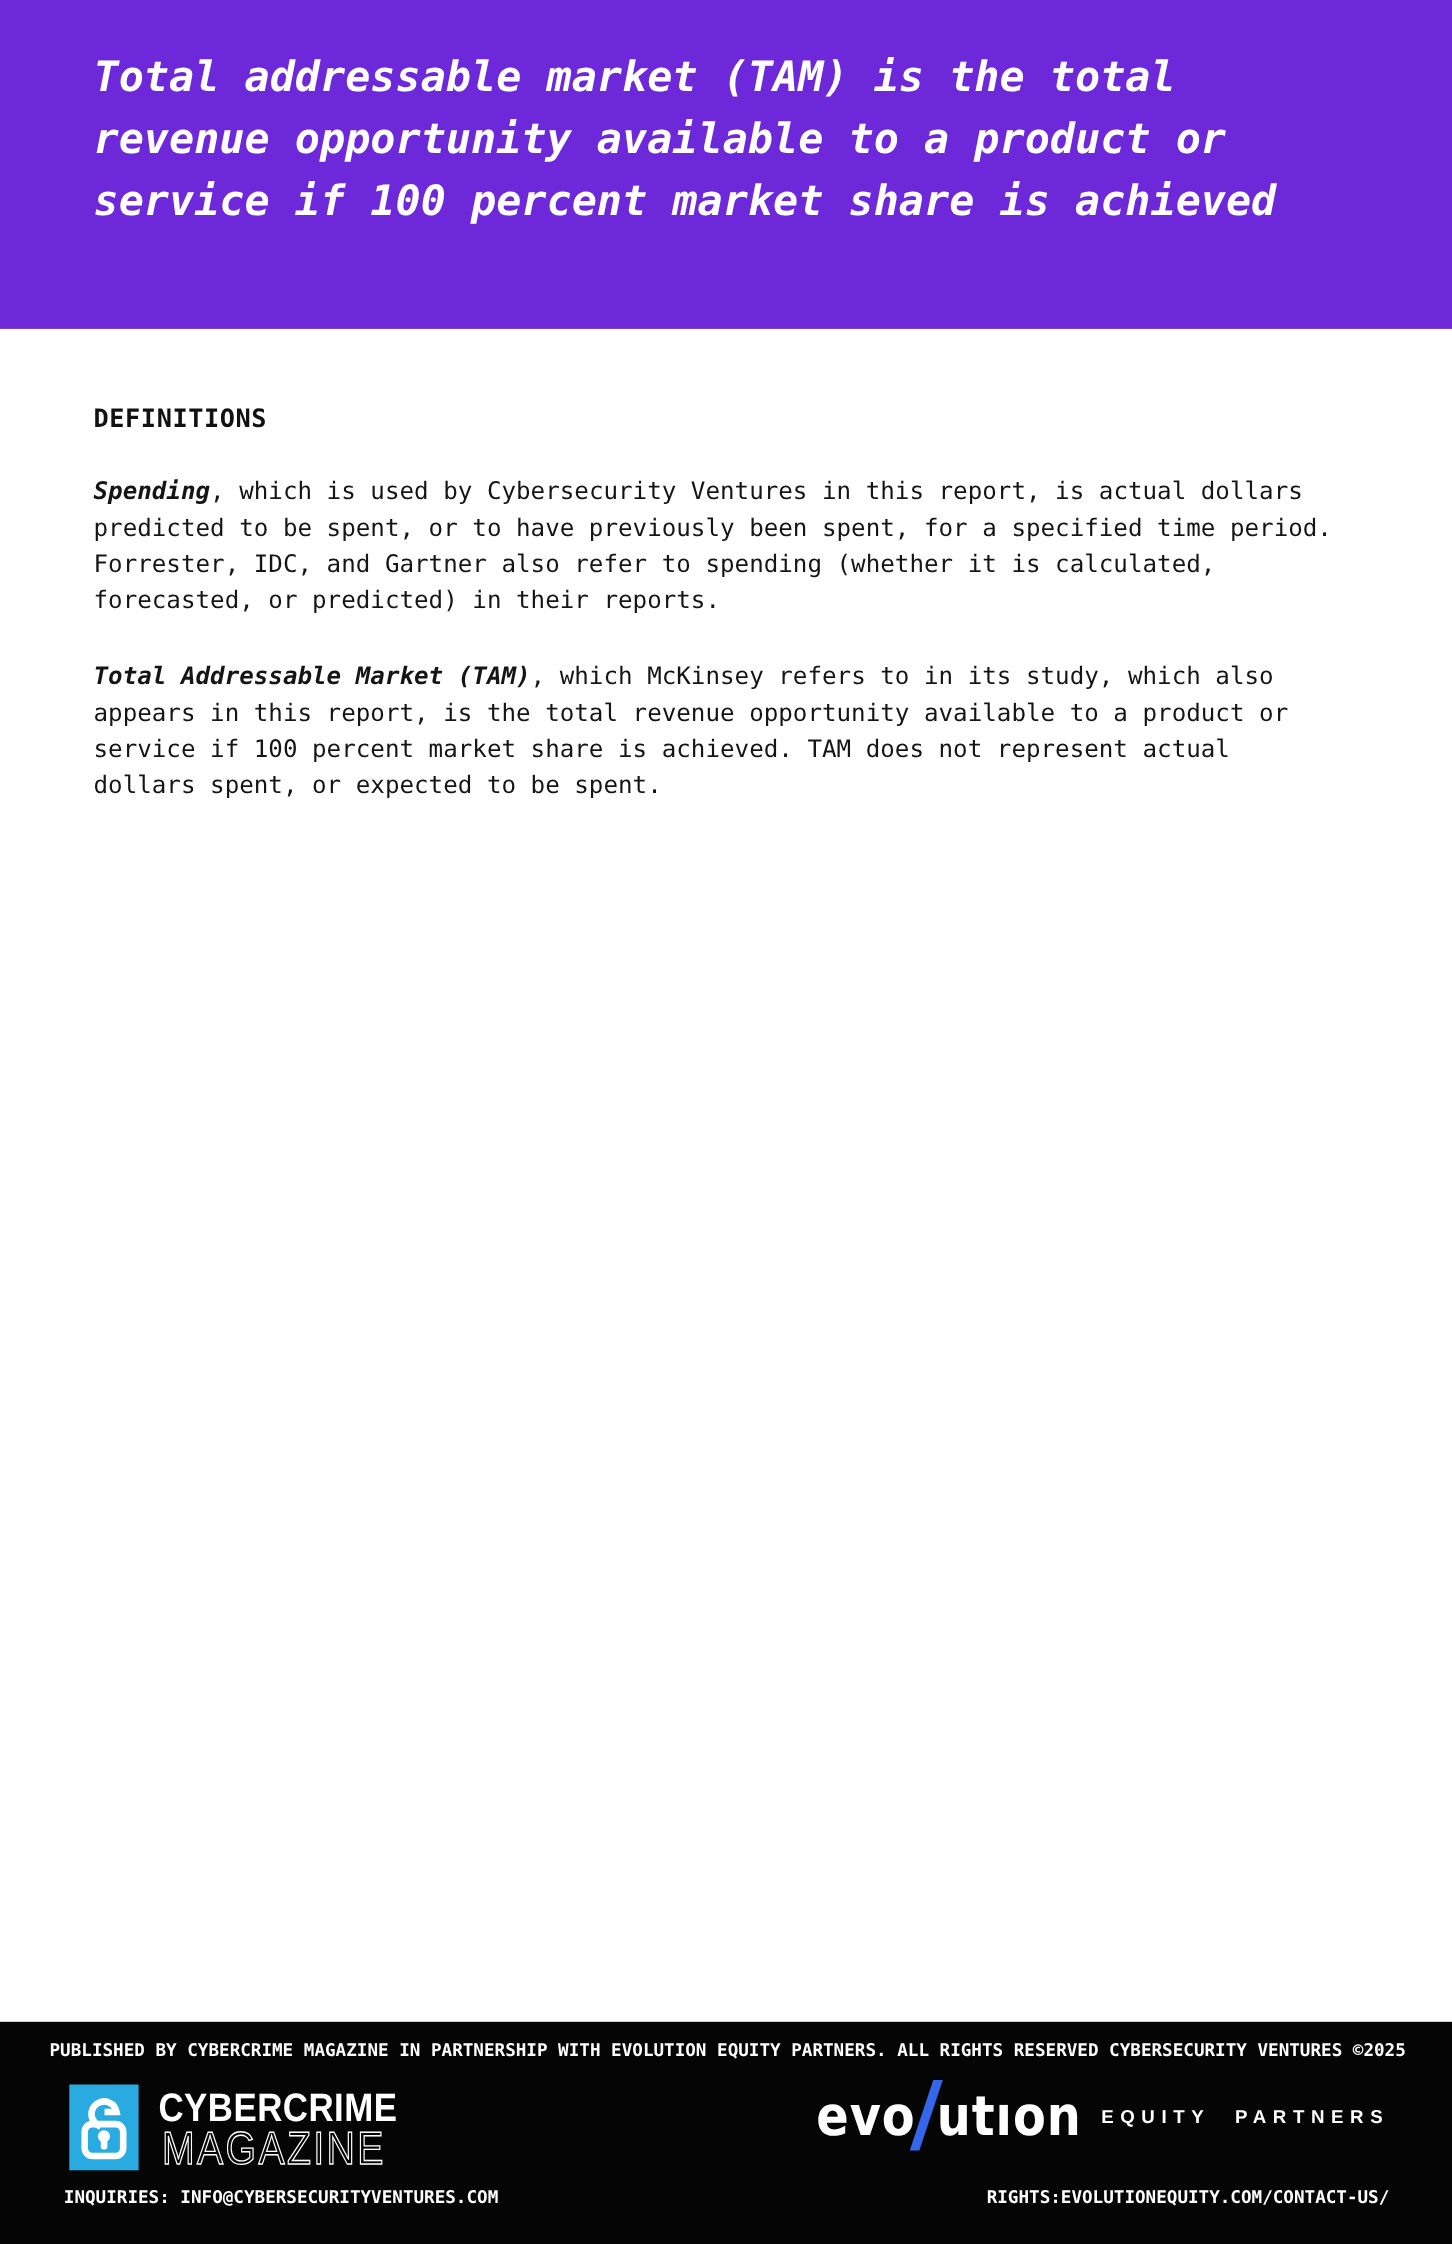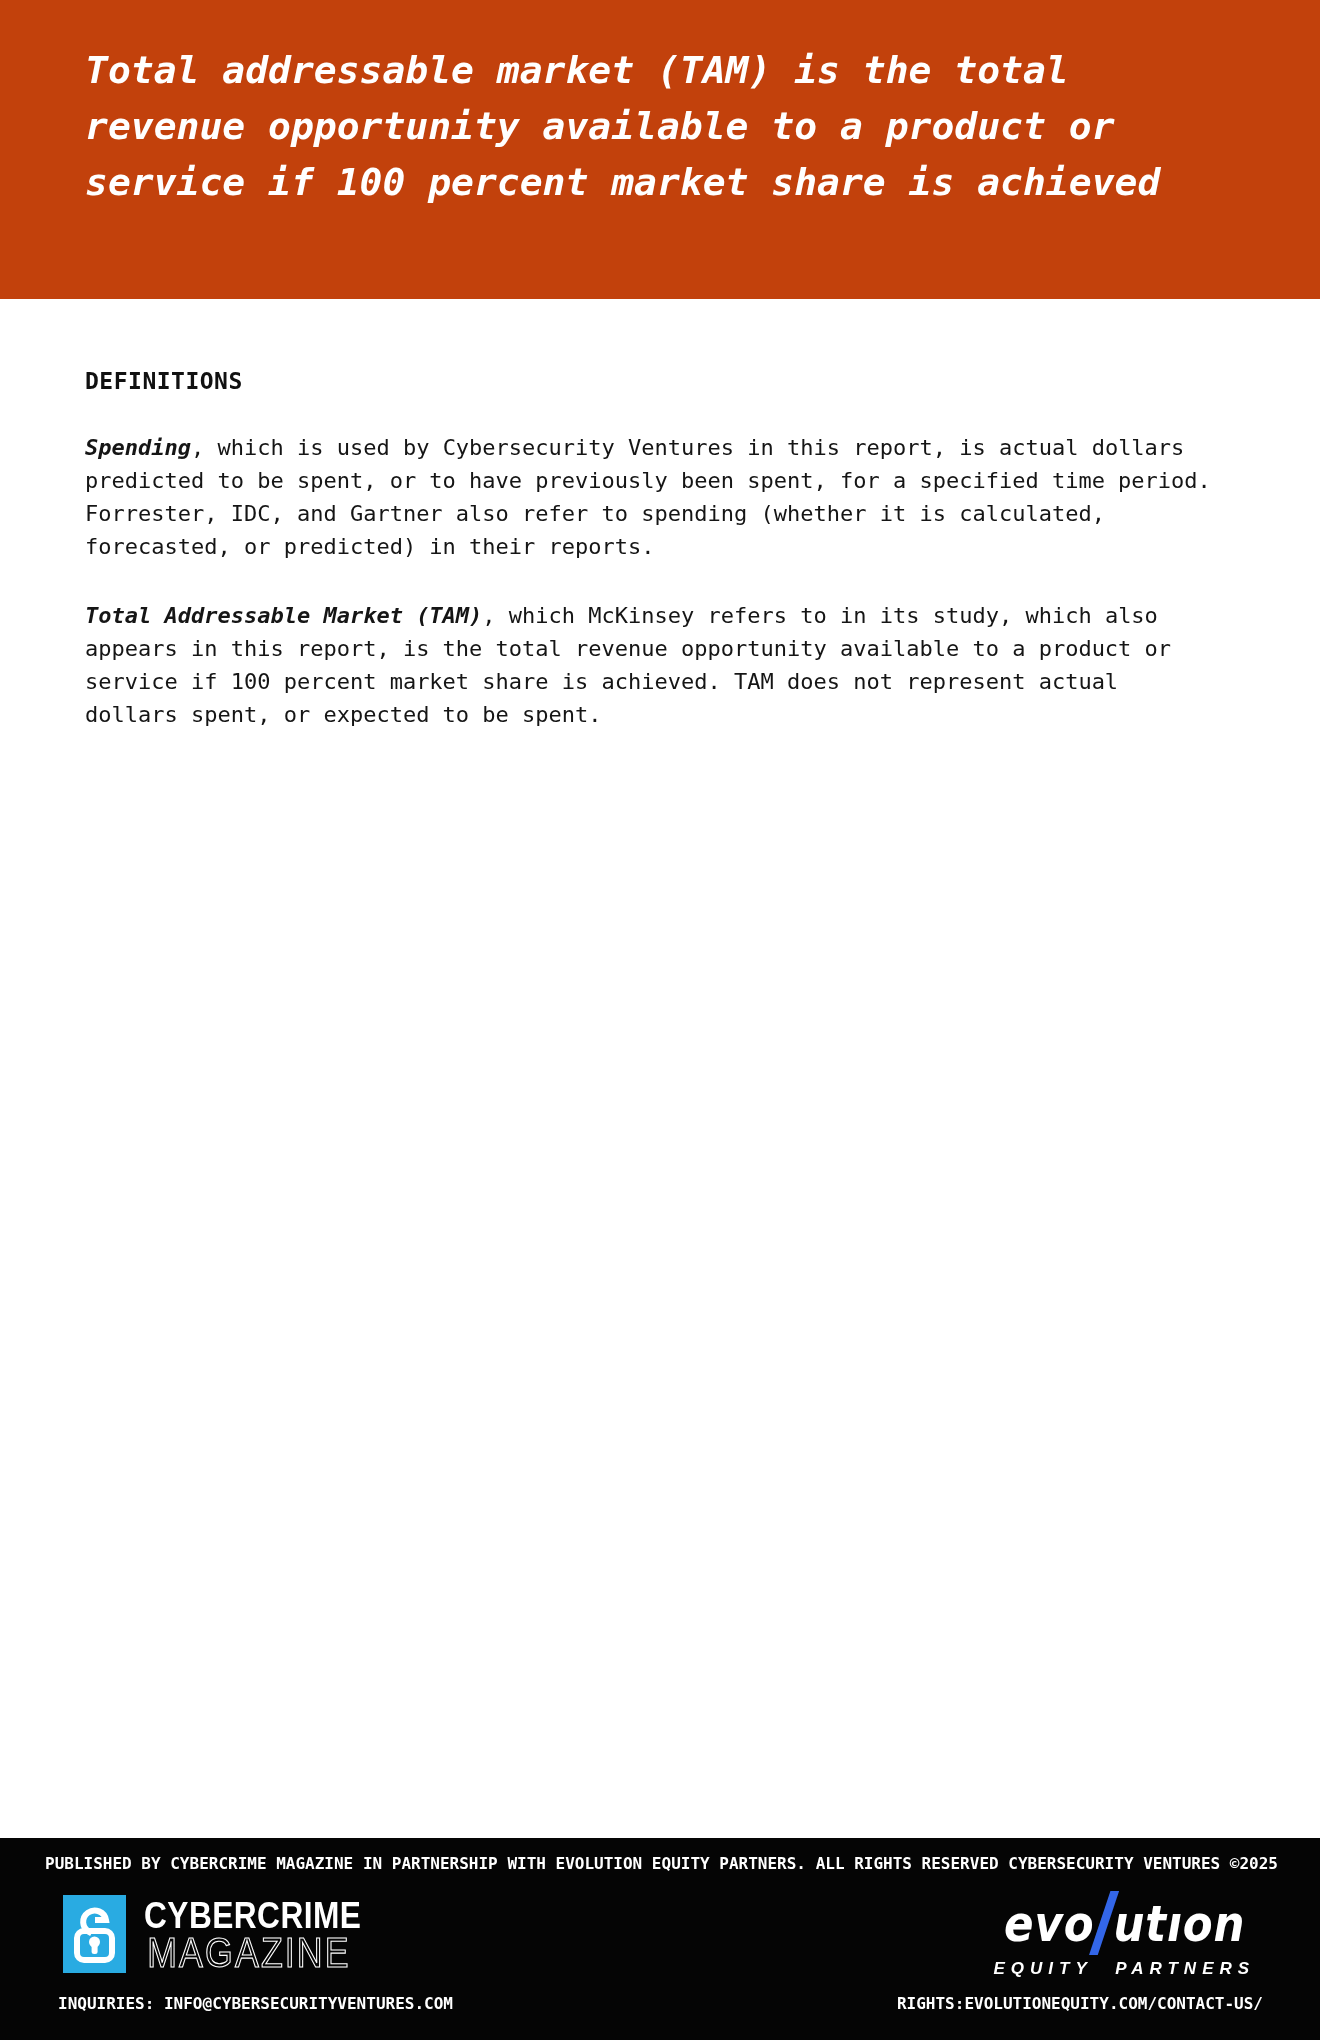--- a/index.html
+++ b/index.html
@@ -5,21 +5,21 @@
   * { margin:0; padding:0; box-sizing:border-box; }
   html,body { background:#ffffff; }
   .page {
     position:relative; width:1320px; height:2040px; margin:0 auto;
     background:#ffffff; display:flex; flex-direction:column; overflow:hidden;
     font-family:"DejaVu Sans Mono", monospace;
   }
 
   
   .banner {
-    height:299px; background:#c2410c; padding:42px 0 0 85px; flex:none;
+    height:299px; background:#6d28d9; padding:42px 0 0 85px; flex:none;
   }
   .headline {
     width:1080px;
     font-family:"DejaVu Sans Mono", monospace;
     font-style:italic; font-weight:bold;
     font-size:38px; line-height:56px;
     color:#ffffff; letter-spacing:0;
   }
 
   
@@ -56,21 +56,21 @@
   .cc-text { margin-left:18px; padding-top:4px; font-family:"Liberation Sans", sans-serif; }
   .cc-line1 {
     font-size:36px; line-height:34px; font-weight:bold; letter-spacing:0.5px;
     transform:scaleX(0.88); transform-origin:left center; white-space:nowrap;
   }
   .cc-line2 {
     font-size:42px; line-height:40px; font-weight:normal; letter-spacing:2.5px;
     transform:scaleX(0.85); transform-origin:left center; white-space:nowrap;
     color:#ffffff; -webkit-text-fill-color:transparent; -webkit-text-stroke:1.2px #ffffff;
   }
-  .evo-logo { display:flex; flex-direction:column; align-items:center; margin-top:-4px;font-style:italic; }
+  .evo-logo { display:flex; flex-direction:row; align-items:center; margin-top:-4px; }
   .evo-word {
     display:flex; align-items:flex-end;
     font-family:"DejaVu Sans", sans-serif; font-weight:bold;
     font-size:50px; line-height:52px; letter-spacing:1px;
     transform:scaleX(0.87); transform-origin:center;
     white-space:nowrap;
   }
   .evo-slash {
     display:inline-block; width:10px; height:64px; background:#3366E8;
     transform:skewX(-21deg); margin:0 6px -5px 6px; flex:none;

